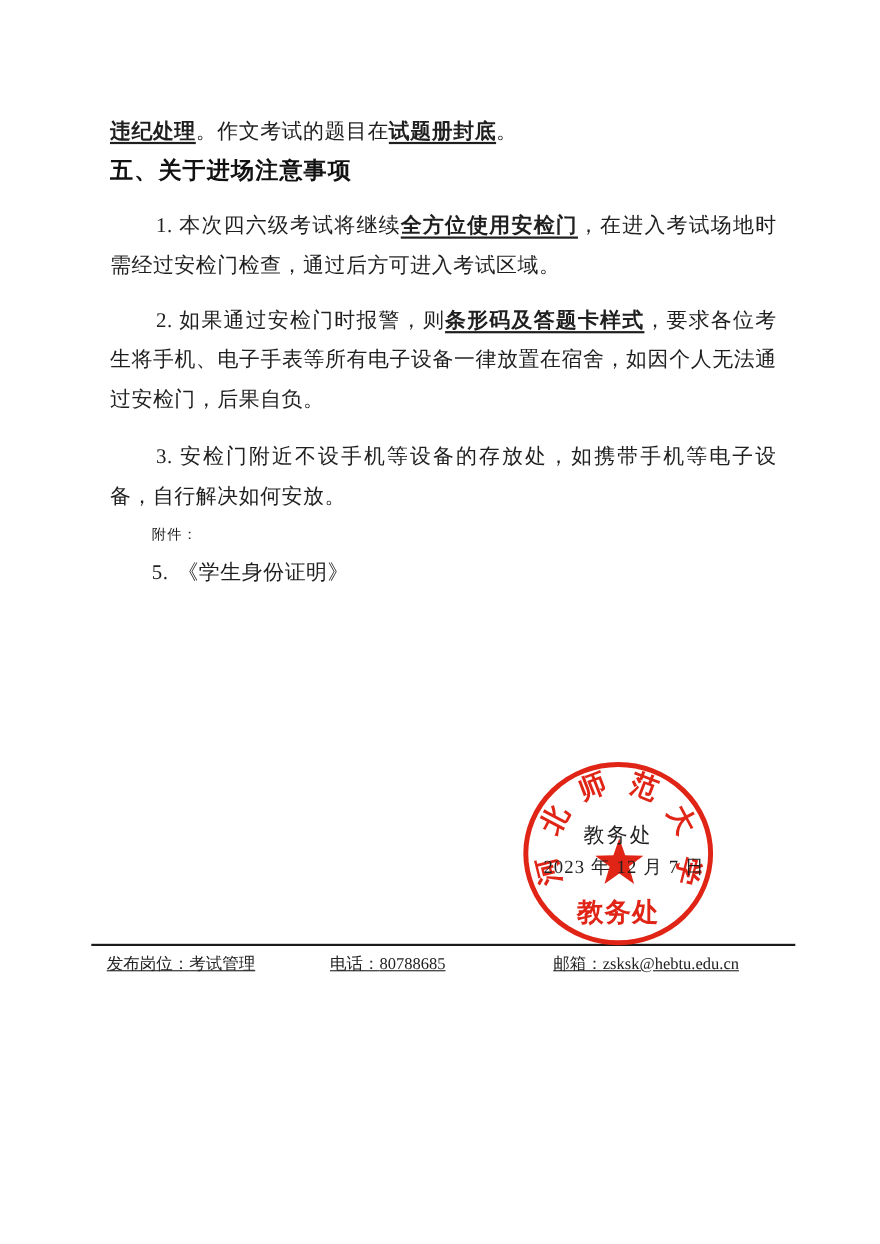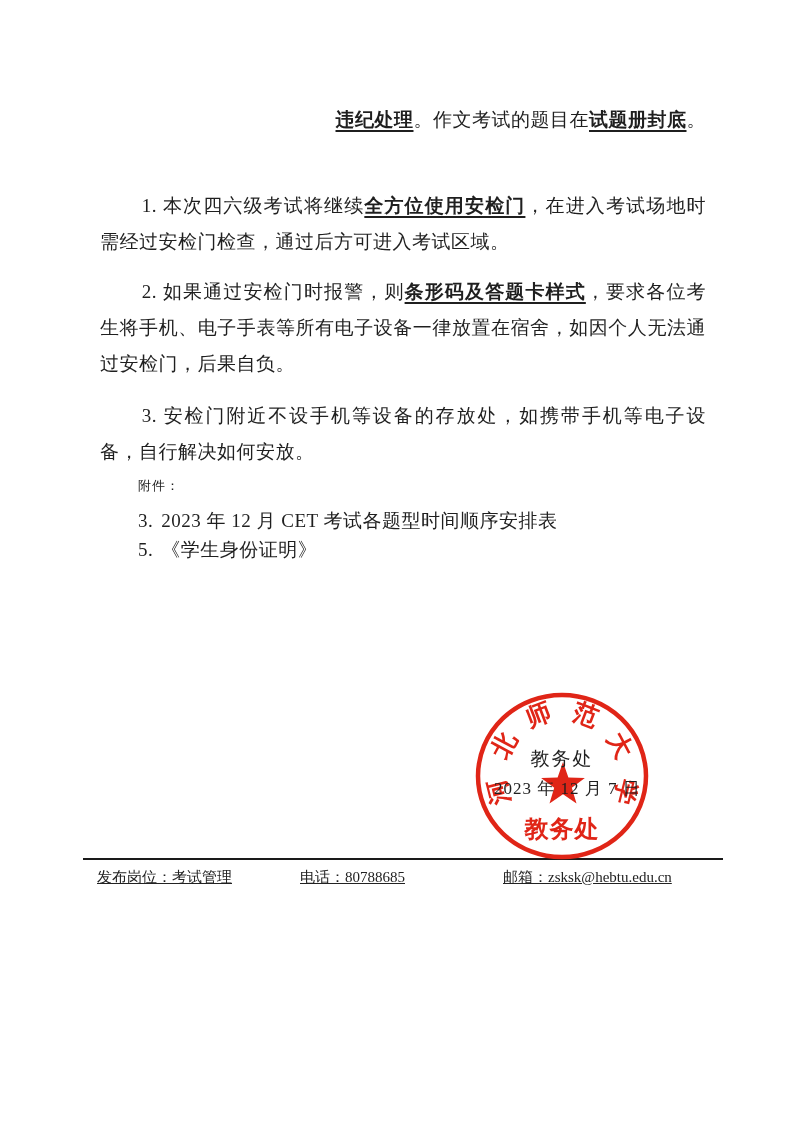--- a/index.html
+++ b/index.html
@@ -9,21 +9,20 @@
     background:#ffffff;
     font-family:"Liberation Serif","DejaVu Serif",serif;
     color:#1f1f1f;
     overflow:hidden;
   }
   .abs{position:absolute;}
   .bodytext{
     font-size:19px;
     line-height:36px;
     letter-spacing:0.5px;
-    text-align:right;
   }
   .intro{top:102px;left:100px;width:606px;}
   .heading{
     top:141px;left:100px;width:606px;
     font-family:"Liberation Sans","DejaVu Sans",sans-serif;
     font-weight:bold;font-size:21px;line-height:30px;color:#111;
     margin:0;letter-spacing:1px;
   }
   .para{text-align:justify;text-indent:2.2em;}
   .p1{top:188px;left:100px;width:606px;}
@@ -46,28 +45,28 @@
   .fg-phone{left:300px;}
   .fg-email{left:503px;}
 </style>
 </head>
 <body>
 
 <div class="page">
 
   <div class="abs bodytext intro"><span class="b u">违纪处理</span><span class="">。作文考试的题目在</span><span class="b u">试题册封底</span><span class="">。</span></div>
 
+  <h2 class="abs heading">五、关于进场注意事项</h2>
 
   <div class="abs bodytext para p1"><span class="">1. 本次四六级考试将继续</span><span class="b u">全方位使用安检门</span><span class="">，在进入考试场地时需经过安检门检查，通过后方可进入考试区域。</span></div>
   <div class="abs bodytext para p2"><span class="">2. 如果通过安检门时报警，则</span><span class="b u">条形码及答题卡样式</span><span class="">，要求各位考生将手机、电子手表等所有电子设备一律放置在宿舍，如因个人无法通过安检门，后果自负。</span></div>
   <div class="abs bodytext para p3"><span class="">3. 安检门附近不设手机等设备的存放处，如携带手机等电子设备，自行解决如何安放。</span></div>
 
   <div class="abs attach-label">附件：</div>
   <div class="abs attach-list">
-      <div class="attach-item"><span class="attach-no">3.</span><span>2023 年 12 月 CET 考试各题型时间顺序安排表</span></div>
       <div class="attach-item"><span class="attach-no">5.</span><span>《学生身份证明》</span></div>
     </div>
 
   <div class="abs typed-dept">教务处</div>
   <div class="abs typed-date">2023 年 12 月 7 日</div>
 
   <svg class="abs seal" viewBox="0 0 176 172" xmlns="http://www.w3.org/2000/svg">
     <ellipse cx="88" cy="86" rx="84" ry="81" fill="none" stroke="#e02517" stroke-width="4.5"></ellipse>
     <polygon fill="#e02517" points="89,72 94.4,87.6 110.9,87.9 97.8,97.8 102.5,113.6 89,104.2 75.5,113.6 80.2,97.8 67.1,87.9 83.6,87.6"></polygon>
     <text x="0" y="0" transform="translate(26.9,101.2) rotate(-104)" text-anchor="middle" dominant-baseline="middle" font-size="25" fill="#e02517">河</text>

